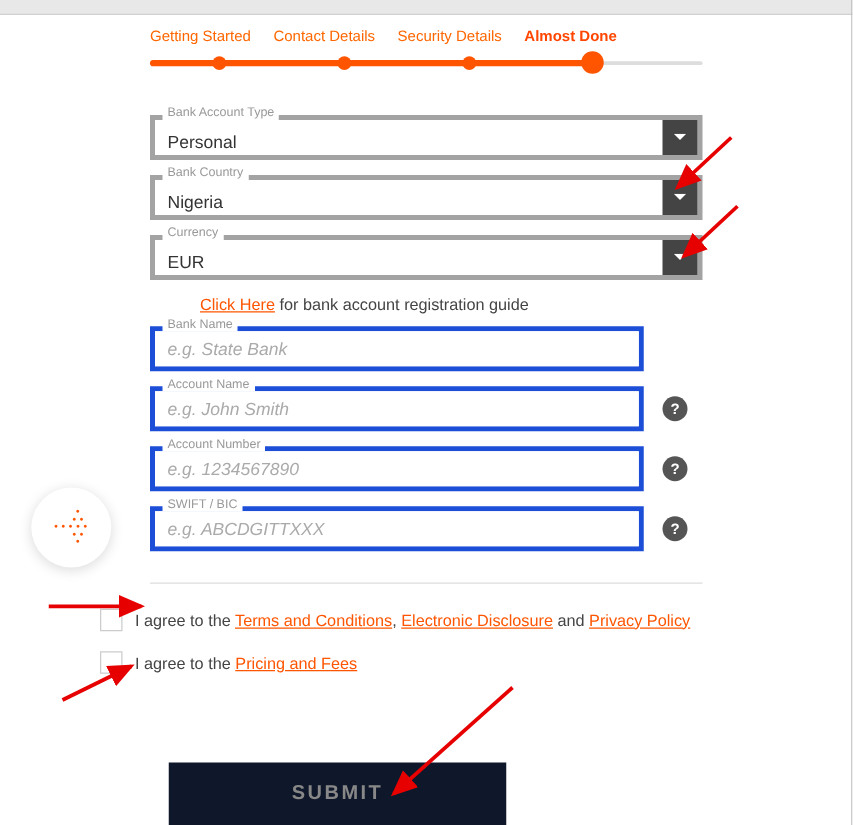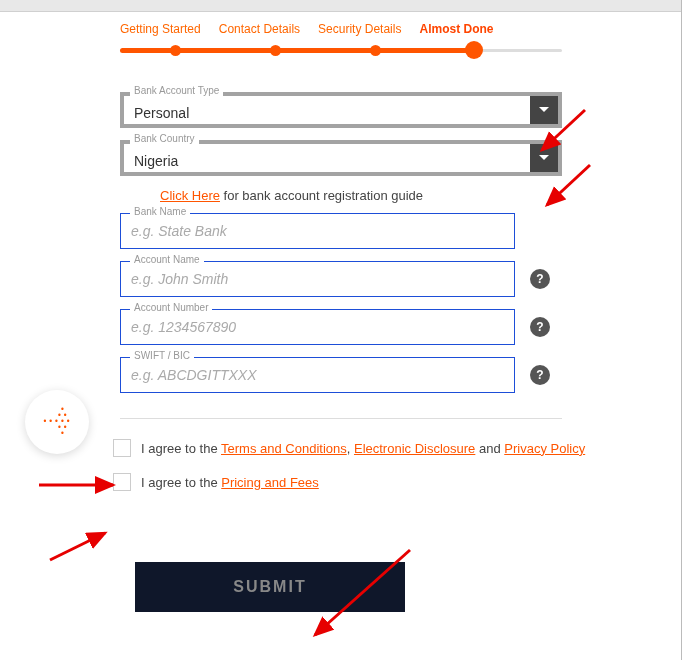--- a/index.html
+++ b/index.html
@@ -103,21 +103,21 @@
     }
     .select-arrow {
       width: 28px;
       background: #444;
       display: flex;
       align-items: center;
       justify-content: center;
     }
     .text-field {
       display: flex;
-      border: 1px solid #1d4ed8;
+      border: 4px solid #1d4ed8;
       height: 36px;
       width: 395px;
       justify-content: flex-end;
     }
     .text-input {
       flex: 1;
       padding: 9px 10px;
       border: none;
       font-size: 14px;
       color: #333;
@@ -156,21 +156,21 @@
       color: #444;
     }
     .divider {
       border-top: 1px solid #ddd;
       margin: 25px 120px 20px 120px;
     }
     .checkbox-row {
       display: flex;
       align-items: center;
       gap: 10px;
-      padding: 0 0 16px 113px;
+      padding: 0 0 16px 80px;
       font-size: 13px;
       color: #444;
     }
     .checkbox {
       width: 18px;
       height: 18px;
       border: 1px solid #ccc;
       background: #fff;
       flex-shrink: 0;
     }
@@ -267,20 +267,31 @@
       <div class="select-field">
         <div class="select-value">Nigeria</div>
         <div class="select-arrow">
           <svg width="10" height="6" viewBox="0 0 10 6">
               <path d="M0 0 L5 5 L10 0 Z" fill="#fff"></path>
             </svg>
         </div>
       </div>
     </div>
 
+    <div class="field-wrap">
+      <div class="field-legend">Currency</div>
+      <div class="select-field">
+        <div class="select-value">EUR</div>
+        <div class="select-arrow">
+          <svg width="10" height="6" viewBox="0 0 10 6">
+              <path d="M0 0 L5 5 L10 0 Z" fill="#fff"></path>
+            </svg>
+        </div>
+      </div>
+    </div>
 
     <div class="guide-link">
       <a href="#">Click Here</a><span class="guide-link-text"> for bank account registration guide</span>
     </div>
 
     <div class="field-wrap">
       <div class="field-legend">Bank Name</div>
       <div class="text-field">
         <input class="text-input" placeholder="e.g. State Bank" style="">
       </div>

